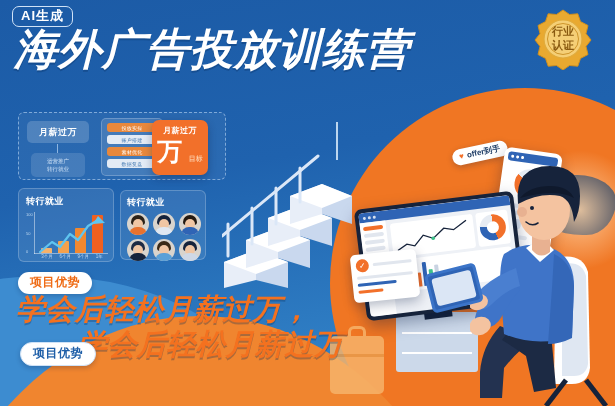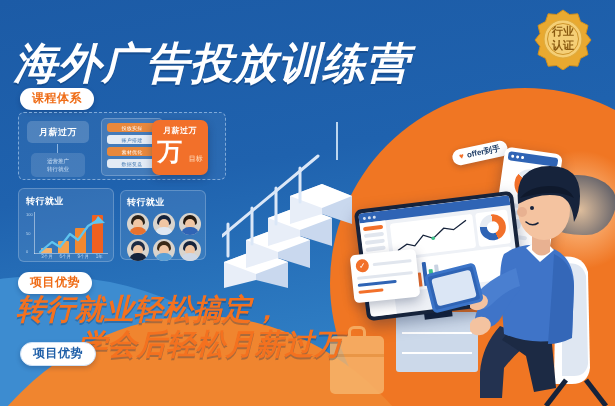--- a/index.html
+++ b/index.html
@@ -46,21 +46,20 @@
   }
 
   
   .main-title{
     position:absolute; left:14px; top:28px;
     font-size:43px; font-weight:bold; color:#ffffff;
     letter-spacing:1px; line-height:1;
     font-style:italic;
     text-shadow:0 2px 0 rgba(10,50,100,.35);
     white-space:nowrap;
-    margin-top:14px;
   }
 
   
   .seal{
     position:absolute; left:532px; top:8px; width:62px; height:62px;
   }
   .seal svg{ display:block; }
 
   
   .pill{
@@ -292,36 +291,36 @@
 <body>
 
 <div id="poster">
 
   <div class="bg-orange-circle"></div>
   <div class="bg-blue-bottom-wedge"></div>
   <div class="bg-orange-bottom"></div>
   <div class="bg-blob"></div>
   <div class="bg-glow"></div>
 
+  <div class="ai-badge">AI生成</div>
 
   <div class="main-title">海外广告投放训练营</div>
 
   <div class="seal">
     <svg width="62" height="62" viewBox="0 0 62 62">
       <g transform="translate(31,31)">
         <path d="M0,-29 L6.5,-24.5 L14.8,-25.2 L17.5,-17.4 L25,-13.5 L23,-5.4 L28,1 L23,7.4 L25,15.5 L17.5,19.4 L14.8,27.2 L6.5,26.5 L0,31 L-6.5,26.5 L-14.8,27.2 L-17.5,19.4 L-25,15.5 L-23,7.4 L-28,1 L-23,-5.4 L-25,-13.5 L-17.5,-17.4 L-14.8,-25.2 L-6.5,-24.5 Z" fill="#e9a930" stroke="#d08f1d" stroke-width="1"></path>
         <circle r="19" fill="#f5cf76" stroke="#e0ab3c" stroke-width="1.2"></circle>
         <circle r="15.5" fill="none" stroke="#c98f23" stroke-width="0.9"></circle>
       </g>
       <text x="31" y="27" text-anchor="middle" font-family="Liberation Sans, sans-serif" font-size="11" font-weight="bold" fill="#8a5a10">行业</text>
       <text x="31" y="41" text-anchor="middle" font-family="Liberation Sans, sans-serif" font-size="11" font-weight="bold" fill="#8a5a10">认证</text>
     </svg>
   </div>
 
-  <div class="pill pill-course">课程体系</div>
 
   <div class="course-panel">
     <div class="node-main">月薪过万</div>
     <div class="node-connector"></div>
     <div class="node-sub">
       <div style="font-size:5.5px">运营推广</div>
       <div style="font-size:5.5px">转行就业</div>
     </div>
     <div class="node-group">
       <div class="row hl">投放实操</div>
@@ -558,19 +557,19 @@
   </div>
 
   <div class="suitcase">
     <div class="handle"></div>
     <div class="strap"></div>
   </div>
 
   <div class="pill pill-adv1">项目优势</div>
 
   <div class="headline">
-    <span>转行就业轻松搞定，</span>
+    <span>学会后轻松月薪过万，</span>
     <span class="l2">学会后轻松月薪过万</span>
   </div>
 
   <div class="pill pill-adv2">项目优势</div>
 
 </div>
 
 </body></html>

